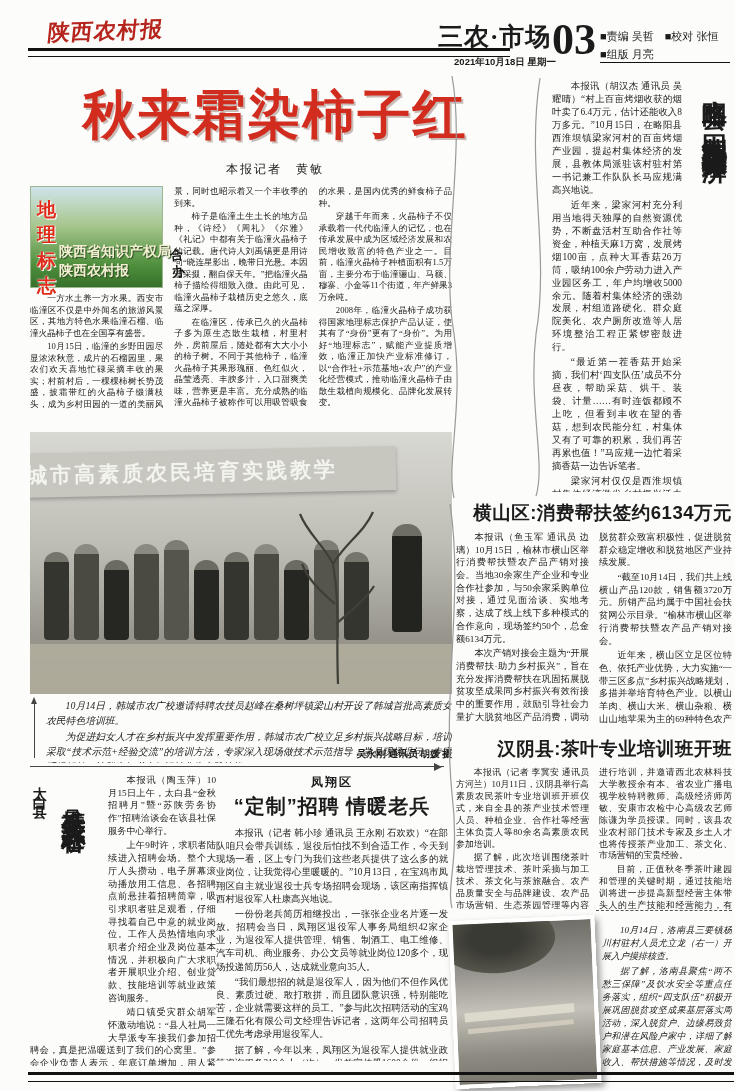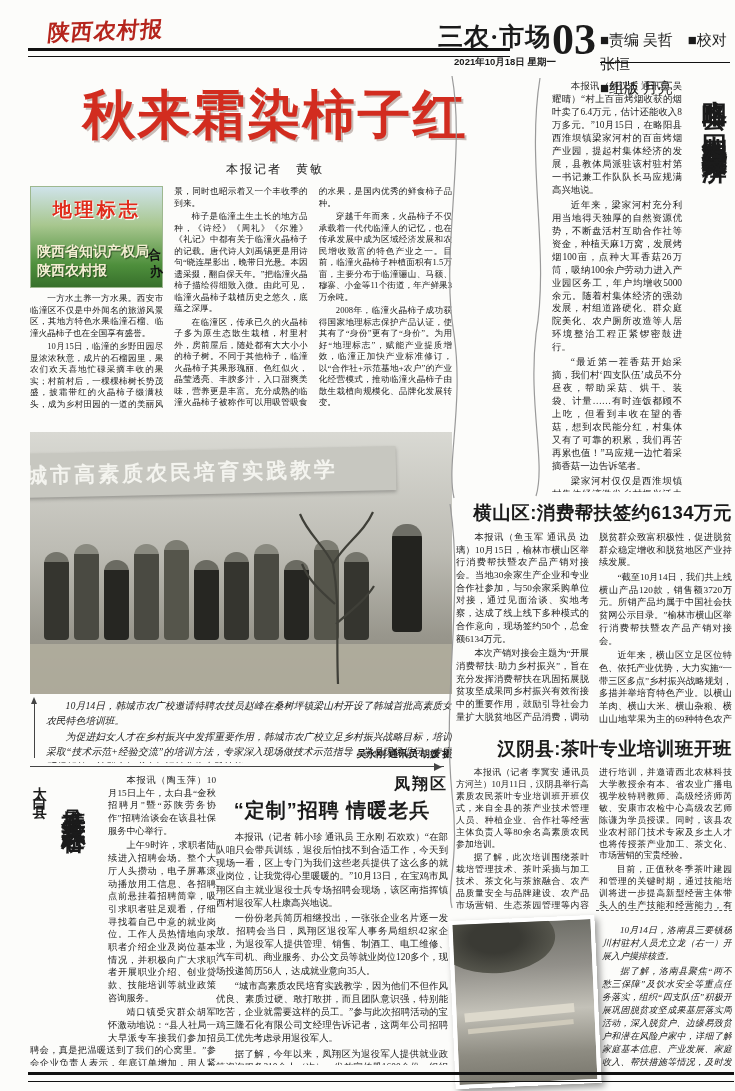--- a/index.html
+++ b/index.html
@@ -9,32 +9,32 @@
   p{margin:0 0 2px 0;text-indent:2em;}
   .jt{text-align:justify;overflow:hidden;}
 
   
   .masthead{left:48px;top:16px;width:130px;font-size:22px;font-weight:900;color:#b5251d;
             transform:skewX(-8deg) rotate(-2deg);letter-spacing:1px;white-space:nowrap;}
   .header-rule{left:28px;top:48px;width:482px;height:5px;border-top:3px solid #111;border-bottom:1px solid #111;}
   .section-title{left:438px;top:20px;width:112px;font-size:25px;font-weight:900;letter-spacing:1px;white-space:nowrap;text-align:center;}
   .section-date{left:438px;top:56px;width:118px;font-size:9.5px;font-weight:700;white-space:nowrap;font-family:"Liberation Sans",sans-serif;text-align:right;}
   .page-number{left:552px;top:14px;width:44px;font-size:44px;font-weight:900;font-family:"Liberation Serif",serif;}
-  .credits{left:600px;top:28px;width:130px;font-size:15px;font-family:Liberation Serif, serif;line-height:1.6;}
+  .credits{left:600px;top:28px;width:130px;font-size:11px;font-family:Liberation Sans, sans-serif;line-height:1.6;}
   .credits-rule{left:600px;top:62px;width:130px;border-top:1px solid #111;}
 
   
   .headline{left:28px;top:80px;width:494px;text-align:center;font-family:"Liberation Sans","DejaVu Sans",sans-serif;
             font-size:53px;font-weight:900;color:#d22c1f;letter-spacing:2px;text-shadow:2px 2px 0 rgba(70,20,10,.28);white-space:nowrap;}
   .byline{left:28px;top:161px;width:494px;text-align:center;font-size:12px;letter-spacing:2px;}
   .story-cols{left:30px;top:186px;width:422px;height:242px;column-count:3;column-gap:11px;
               font-size:8.6px;line-height:1.34;}
   .badge{break-inside:avoid;width:100%;height:102px;margin-bottom:5px;border:1px solid #9db88f;
          background:linear-gradient(180deg,#cfe3ea 0%,#a8c78f 38%,#4e8f3c 78%,#37702b 100%);
-         display:flex;flex-direction:column;justify-content:space-between;box-sizing:border-box;padding:10px 6px 6px;}
+         display:flex;justify-content:space-between;box-sizing:border-box;padding:10px 6px 6px;}
   .badge-title{text-align:center;font-family:"Liberation Sans",sans-serif;font-size:19px;font-weight:900;color:#e02b1a;
                letter-spacing:3px;text-shadow:0 0 2px #fff,1px 1px 0 #fff;text-indent:0;}
   .badge-bottom{display:flex;align-items:flex-end;justify-content:space-between;}
   .badge-orgs{font-size:14px;font-weight:700;color:#f3eed2;text-shadow:1px 1px 1px #2c4d22;line-height:1.35;white-space:nowrap;}
   .badge-suffix{font-size:13px;font-weight:900;color:#111;transform:rotate(-6deg);}
 
   .main-photo{left:30px;top:432px;width:422px;height:262px;overflow:hidden;
               background:linear-gradient(180deg,#d9d9d3 0%,#bdbcb4 45%,#98968c 78%,#8a887e 100%);}
   .main-photo::after{content:"";position:absolute;left:0;bottom:0;width:100%;height:50px;background:#b3af9f;opacity:.85;}
   .photo-banner{position:absolute;left:-8px;top:18px;width:370px;height:44px;background:#c7c7c0;
@@ -75,21 +75,21 @@
   
   .taibai{left:30px;top:774px;width:186px;height:292px;font-size:9.2px;line-height:1.38;}
   .taibai-float{float:left;width:78px;height:266px;display:flex;}
   .county-label{writing-mode:vertical-rl;font-family:"Liberation Sans",sans-serif;font-size:14px;font-weight:900;
                 letter-spacing:9px;margin-right:8px;padding-top:2px;}
   .taibai-head{writing-mode:vertical-rl;font-family:"Liberation Sans",sans-serif;font-size:24px;font-weight:900;
                letter-spacing:3px;padding-top:16px;}
 
   
   .fengxiang{left:216px;top:774px;width:232px;}
-  .fx-kicker{text-align:right;font-family:"Liberation Sans",sans-serif;font-size:16px;font-weight:900;letter-spacing:2px;}
+  .fx-kicker{text-align:center;font-family:"Liberation Sans",sans-serif;font-size:12px;font-weight:900;letter-spacing:2px;}
   .fx-head{text-align:center;font-family:"Liberation Sans",sans-serif;font-size:20px;font-weight:900;letter-spacing:1px;margin-top:2px;white-space:nowrap;}
   .fx-body{margin-top:7px;height:234px;font-size:9.4px;line-height:1.4;}
 
   
   .bphoto{left:452px;top:918px;width:138px;height:160px;transform:rotate(-2.5deg);
           border:4px solid #fff;box-shadow:3px 4px 7px rgba(0,0,0,.4);
           background:linear-gradient(180deg,#6f6f68 0%,#92908a 28%,#c3c1b8 55%,#8e8c82 82%,#7a786e 100%);overflow:hidden;}
   .bp-canopy{position:absolute;left:-18px;top:-20px;width:120px;height:70px;border-radius:50%;
              background:radial-gradient(#3a3a34 30%,#55554c 70%,transparent 75%);}
   .bp-table{position:absolute;left:8px;top:86px;width:110px;height:9px;background:#ddd9cc;box-shadow:0 14px 0 -2px #cfcabb;transform:rotate(-3deg);}
@@ -209,21 +209,21 @@
     <p>靖口镇受灾群众胡军怀激动地说：“县人社局一大早派专车接我们参加招聘会，真是把温暖送到了我们的心窝里。”参会企业负责人表示，年底订单增加，用人紧张，这次招聘会的举办、解决了我们的燃眉之急。据统计，当天参加招聘的企业共有28家，为受灾群众、高校毕业生、退役军人等城乡富余劳动力，提供就业岗位1468个；参会群众230余人，达成初步就业意向57人。</p>
 
   </div>
 
   <div class="abs fengxiang">
     <div class="fx-kicker">凤翔区</div>
     <div class="fx-head">“定制”招聘 情暖老兵</div>
     <div class="fx-body jt">
       <p>本报讯（记者 韩小珍 通讯员 王永刚 石欢欢）“在部队咱只会带兵训练，退役后怕找不到合适工作，今天到现场一看，区上专门为我们这些老兵提供了这么多的就业岗位，让我觉得心里暖暖的。”10月13日，在宝鸡市凤翔区自主就业退役士兵专场招聘会现场，该区南指挥镇西村退役军人杜康高兴地说。</p>
       <p>一份份老兵简历相继投出，一张张企业名片逐一发放。招聘会当日，凤翔区退役军人事务局组织42家企业，为退役军人提供管理、销售、制酒工、电工维修、汽车司机、商业服务、办公文员等就业岗位120多个，现场投递简历56人，达成就业意向35人。</p>
-      <p>“城市高素质农民培育实践教学，因为他们不但作风优良、素质过硬、敢打敢拼，而且团队意识强，特别能吃苦，企业就需要这样的员工。”参与此次招聘活动的宝鸡三隆石化有限公司文经理告诉记者，这两年公司招聘员工优先考虑录用退役军人。</p>
+      <p>“我们最想招的就是退役军人，因为他们不但作风优良、素质过硬、敢打敢拼，而且团队意识强，特别能吃苦，企业就需要这样的员工。”参与此次招聘活动的宝鸡三隆石化有限公司文经理告诉记者，这两年公司招聘员工优先考虑录用退役军人。</p>
       <p>据了解，今年以来，凤翔区为退役军人提供就业政策咨询服务210余人（次）、发放宣传册1600余份，组织98家大型企业提供1330余个就业岗位。</p>
     </div>
   </div>
 
   <div class="abs bphoto">
     <div class="bp-canopy"></div>
     <div class="bp-table"></div>
   </div>
   <div class="abs bcaption jt">
     <p>10月14日，洛南县三要镇杨川村驻村人员尤立龙（右一）开展入户摸排核查。</p>

